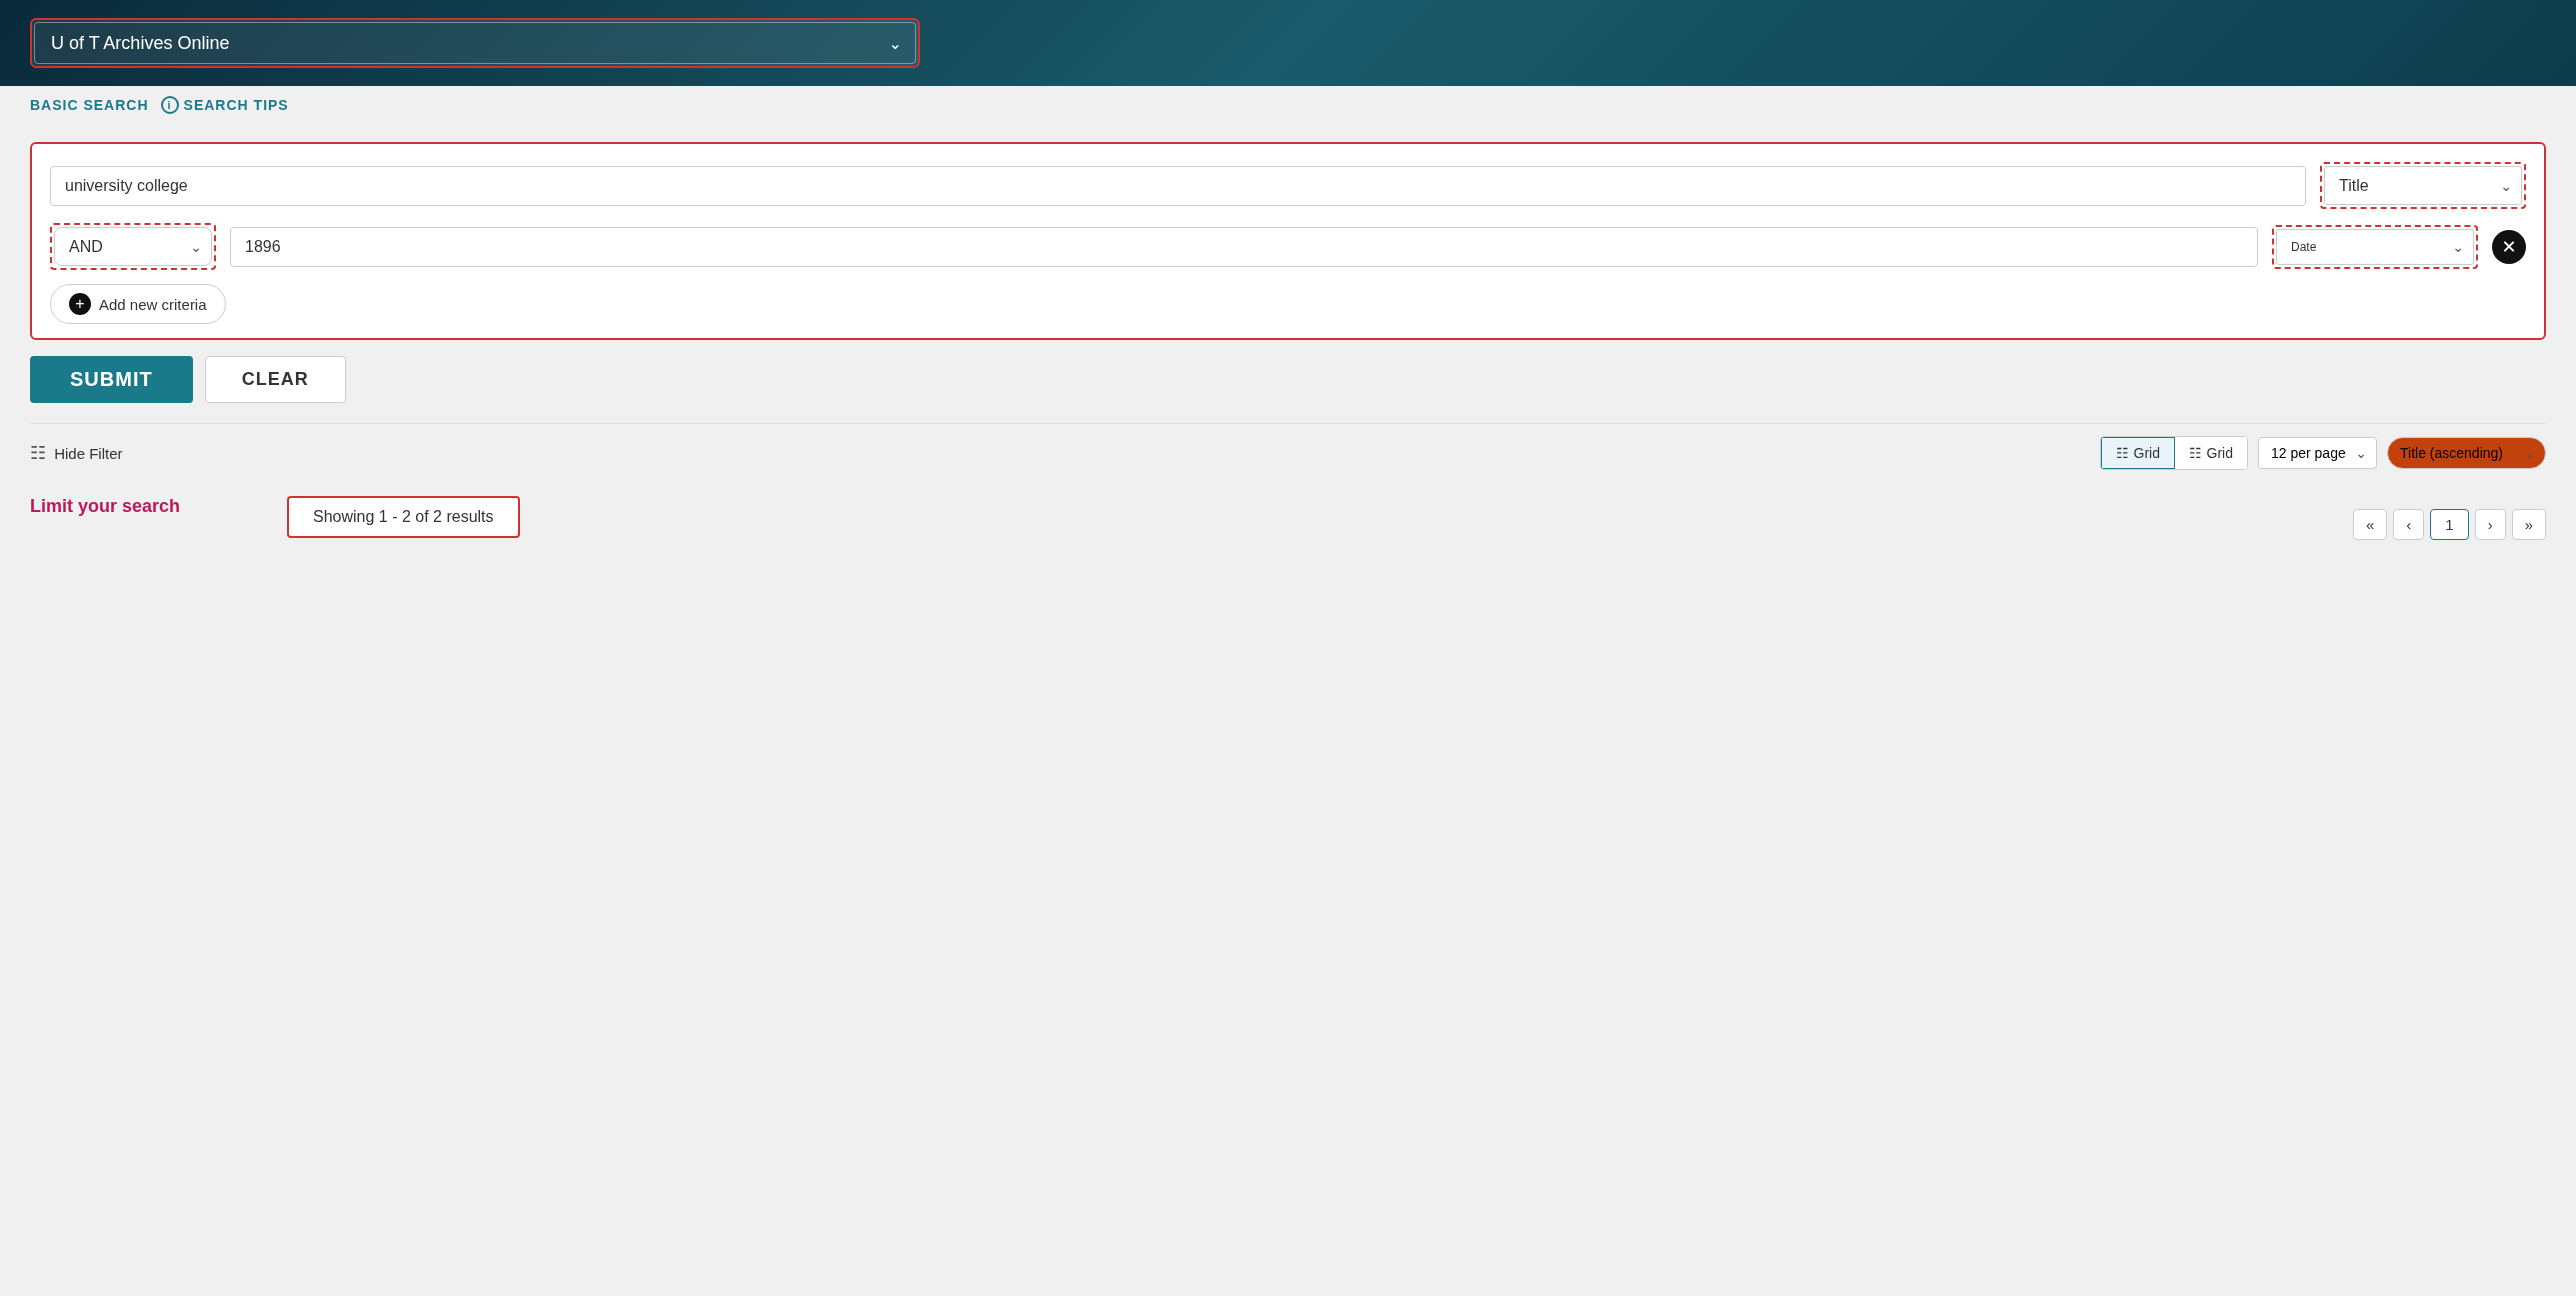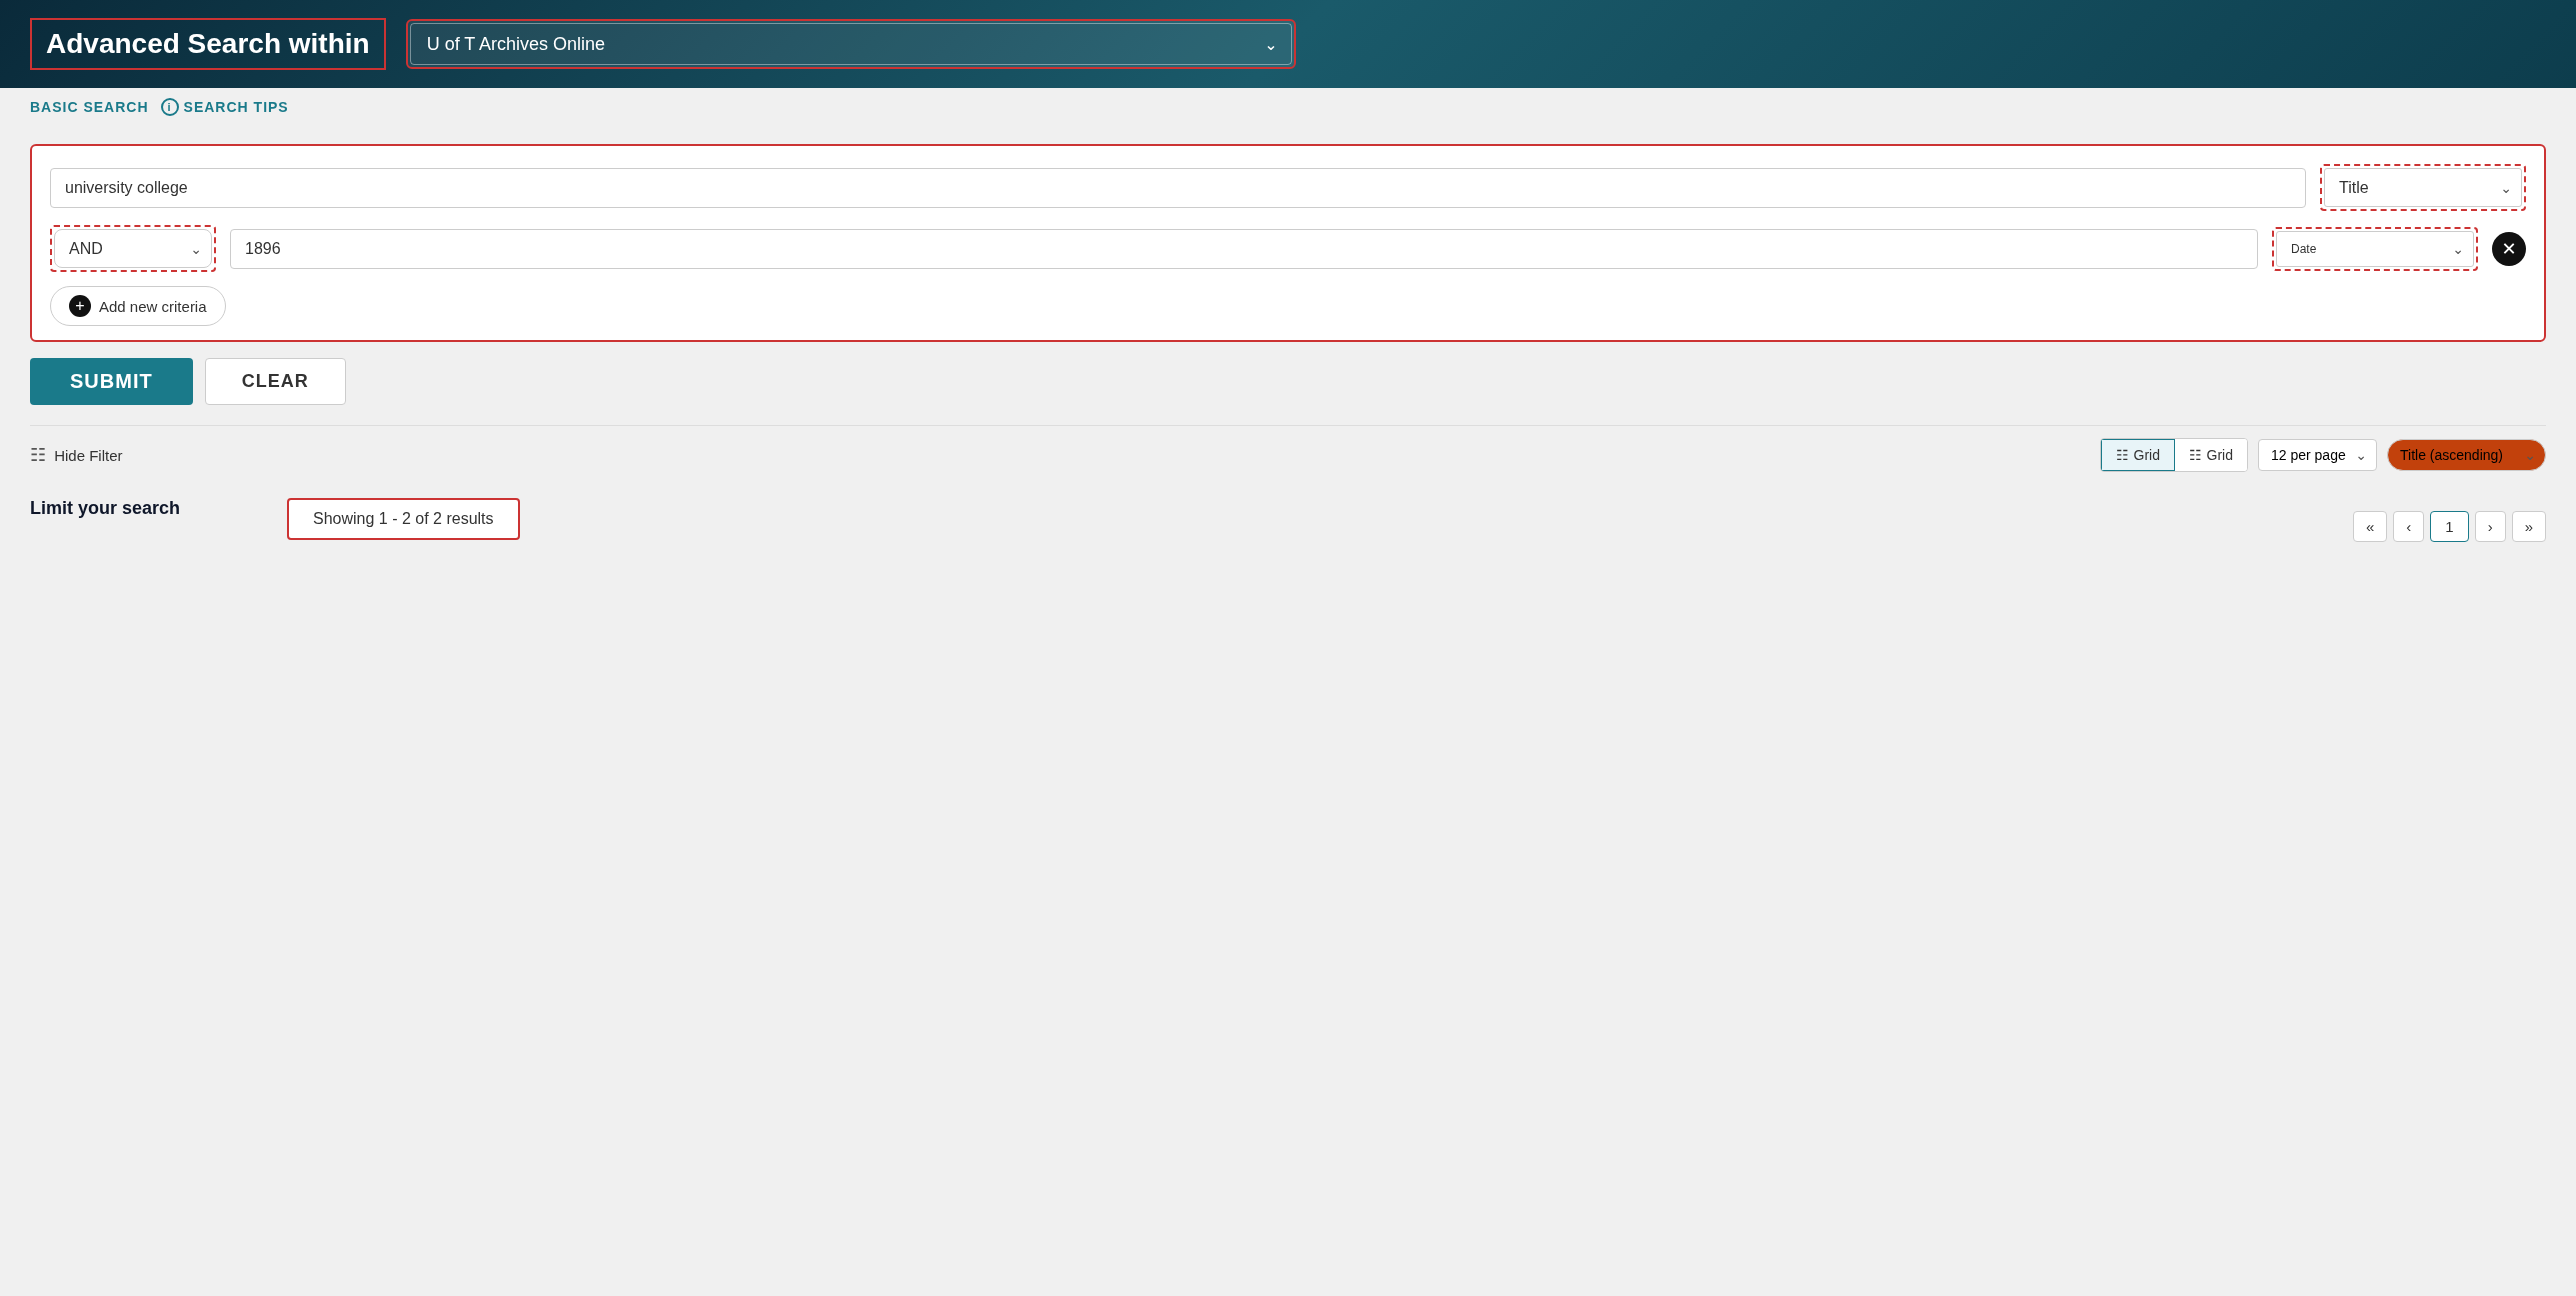--- a/index.html
+++ b/index.html
@@ -341,21 +341,21 @@
       display: flex;
       gap: 20px;
     }
     .sidebar {
       min-width: 217px;
       max-width: 217px;
     }
     .sidebar-title {
       font-size: 18px;
       font-weight: bold;
-      color: #0f172a;
+      color: #be185d;
       margin-bottom: 0;
     }
     .results-main {
       flex: 1;
     }
     .results-count-box {
       border: 2px solid #cc3333;
       border-radius: 4px;
       padding: 10px 24px;
       background: white;
@@ -392,23 +392,20 @@
       align-items: center;
       justify-content: space-between;
       margin-bottom: 10px;
       padding-left: 20px;
     }
   </style>
 </head>
 <body>
 
 <div class="header">
-  <div class="header-title">
-    <span>Advanced Search within</span>
-  </div>
   <div class="header-select-wrapper">
     <div class="header-select-inner">
       <select class="header-select">
         <option>U of T Archives Online</option>
         <option>All Collections</option>
       </select>
       <span class="header-dropdown-icon">⌄</span>
     </div>
   </div>
 </div>

